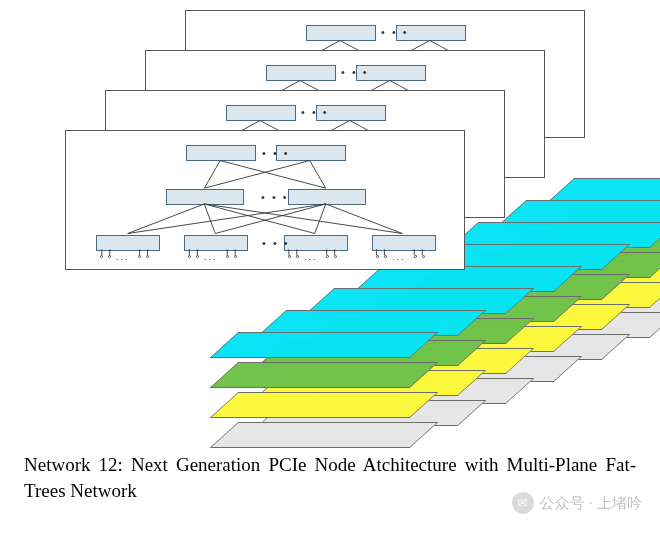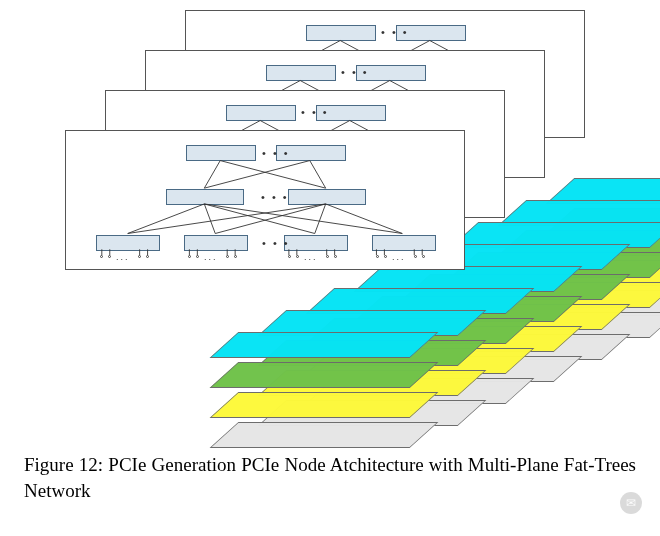--- a/index.html
+++ b/index.html
@@ -258,17 +258,18 @@
         <line x1="270" y1="120" x2="270" y2="126"></line>
       <line x1="312" y1="120" x2="312" y2="126"></line>
         <line x1="320" y1="120" x2="320" y2="126"></line>
         <line x1="350" y1="120" x2="350" y2="126"></line>
         <line x1="358" y1="120" x2="358" y2="126"></line>
     </svg>
   </div>
 
 </div>
 
-<div class="caption">Figure 12: PCIe Generation PCIe Node Atchitecture with Multi-Plane Fat-Trees Network</div>
+<div class="caption">Network 12: Next Generation PCIe Node Atchitecture with Multi-Plane Fat-Trees Network</div>
 
 <div class="watermark">
   <span class="wm-icon">✉</span>
+  <span>公众号 · 上堵吟</span>
 </div>
 
 </body></html>

